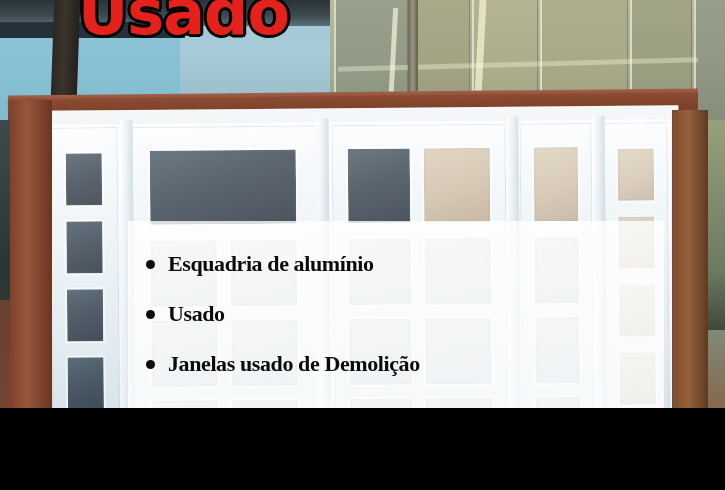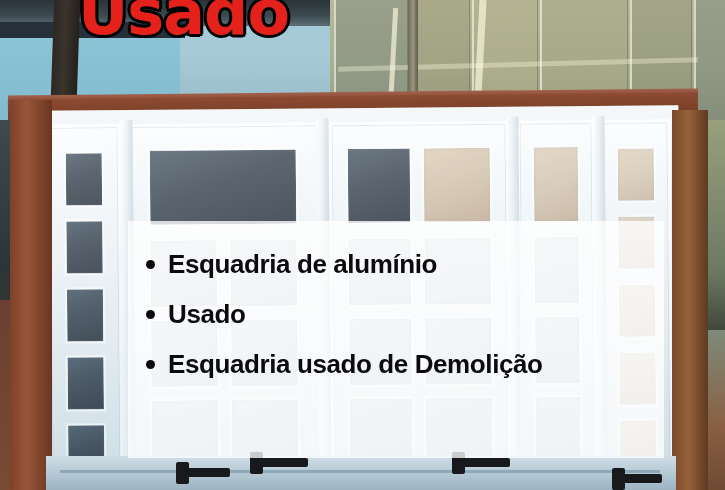--- a/index.html
+++ b/index.html
@@ -8,21 +8,21 @@
     width: 725px;
     height: 490px;
     overflow: hidden;
     background: #000;
     font-family: "Liberation Sans", sans-serif;
   }
 
   #stage {
     position: relative;
     width: 725px;
-    height: 490px;
+    height: 408px;
     overflow: hidden;
   }
 
   
   .photo {
     position: absolute;
     inset: 0;
     background: #8fb6c8;
     overflow: hidden;
   }
@@ -265,23 +265,23 @@
   }
   .bullet-list {
     position: absolute;
     left: 0; top: 0;
     width: 100%; height: 100%;
     list-style: none;
     padding: 18px 0 0 40px;
   }
   .bullet-list li {
     position: relative;
-    font-family: Liberation Sans, sans-serif;
+    font-family: Liberation Serif, serif;
     font-weight: bold;
-    font-size: 26px;
+    font-size: 22px;
     line-height: 50px;
     color: #0b0b0d;
     letter-spacing: -0.4px;
     white-space: nowrap;
   }
   .bullet-list li .dot {
     position: absolute;
     left: -22px; top: 21px;
     width: 9px; height: 9px;
     background: #0b0b0d;
@@ -404,18 +404,18 @@
       <li>
         <span class="dot"></span>
         <span>Esquadria de alumínio</span>
       </li>
       <li>
         <span class="dot"></span>
         <span>Usado</span>
       </li>
       <li>
         <span class="dot"></span>
-        <span>Esquadria usado de Demolição</span>
+        <span>Janelas usado de Demolição</span>
       </li>
     </ul>
   </div>
 
 </div>
 
 </body></html>

